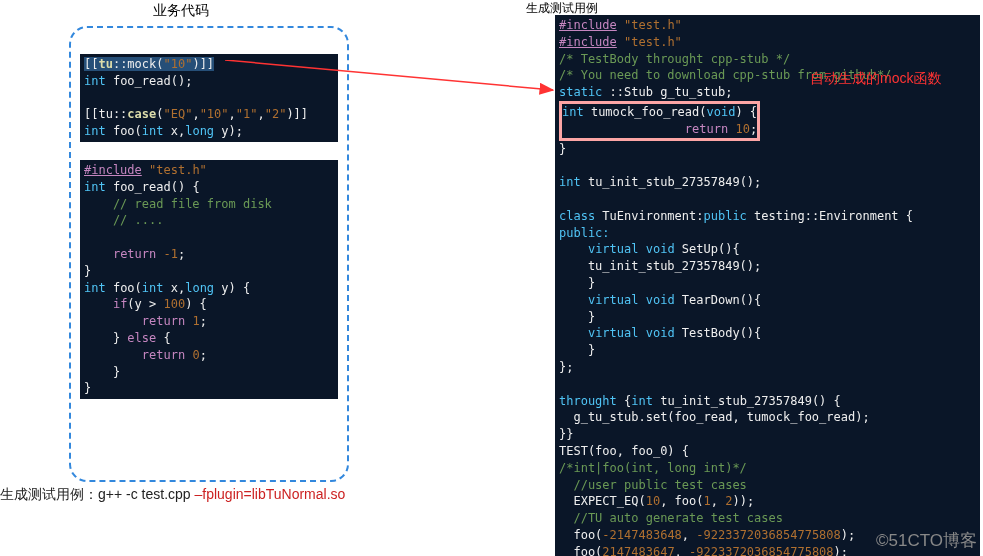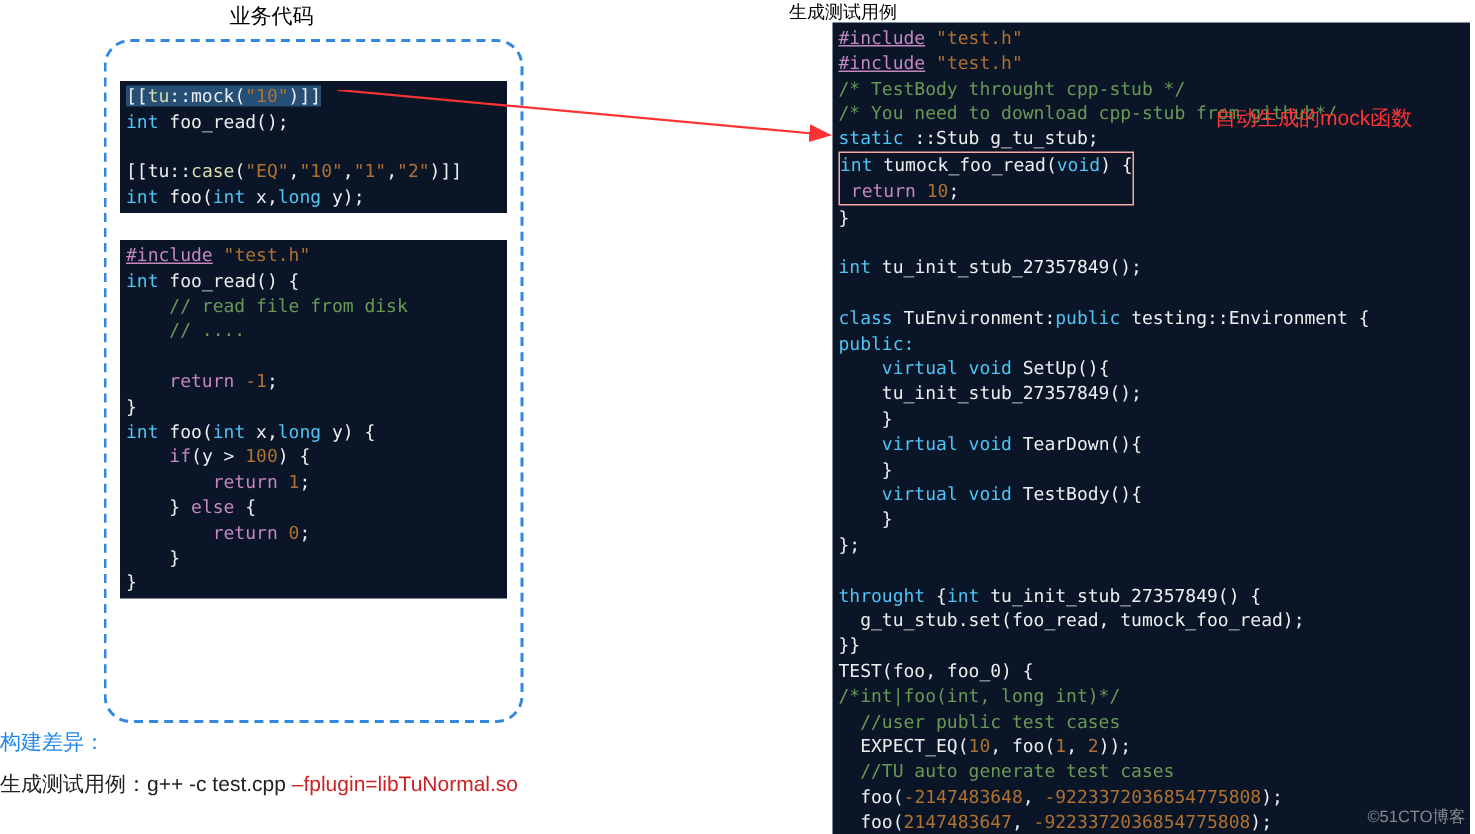--- a/index.html
+++ b/index.html
@@ -15,26 +15,26 @@
 .build-diff .t1 { color: #2288ee; margin-bottom: 10px; }
 .build-diff .t2 { color: #222; margin-bottom: 10px; }
 .build-diff .t3 { color: #222; }
 .redtxt { color: #cc2222; }
 .arrow { position: absolute; left: 225px; top: 60px; width: 330px; height: 38px; pointer-events: none; }
 .kw-type { color: #50c4f5; }
 .kw-inc { color: #c586c0; text-decoration: underline; }
 .kw-str { color: #b07030; }
 .kw-num { color: #b07030; }
 .kw-com { color: #6a9955; }
-.kw-fn { color: #dcdcaa; }
+.kw-fn { color: #dcdcaa; font-weight: bold; }
 .kw-ctrl { color: #c586c0; }
 .hilite { background: #264f78; }
-.redbox { border: 1px solid #fca5a5; display: inline-block; }
+.redbox { border: 3px solid #fca5a5; display: inline-block; text-align: right; }
 .mock-label { color: #ff3333; position: absolute; left: 810px; top: 70px; font-size: 14px; text-align: center; }
-.watermark { position: absolute; right: 6px; bottom: 4px; color: #888; font-size: 11px; }
+.watermark { position: absolute; right: 6px; bottom: 4px; color: #888; font-size: 17px; }
 </style>
 </head>
 <body>
 
 <div class="left-label">业务代码</div>
 <div class="right-label">生成测试用例</div>
 
 <div class="box1"></div>
 
 <div class="code code1"><span class="hilite"><span>[[</span><span class="kw-fn">tu</span><span>::mock</span><span>(</span><span class="kw-str">"10"</span><span>)]]</span></span>
@@ -105,17 +105,16 @@
 <svg class="arrow">
   <defs>
       <marker id="ah" markerWidth="10" markerHeight="8" refX="9" refY="4" orient="auto">
         <polygon points="0 0, 10 4, 0 8" fill="#ff3333"></polygon>
       </marker>
     </defs>
   <line x1="0" y1="0" x2="328" y2="30" stroke="#ff3333" stroke-width="1.5" marker-end="url(#ah)"></line>
 </svg>
 
 <div class="build-diff">
-  <div class="t1">构建差异：</div>
   <div class="t3"><span>生成测试用例：g++ -c test.cpp </span><span class="redtxt">–fplugin=libTuNormal.so</span></div>
 </div>
 
 <div class="watermark">©51CTO博客</div>
 
 </body></html>

